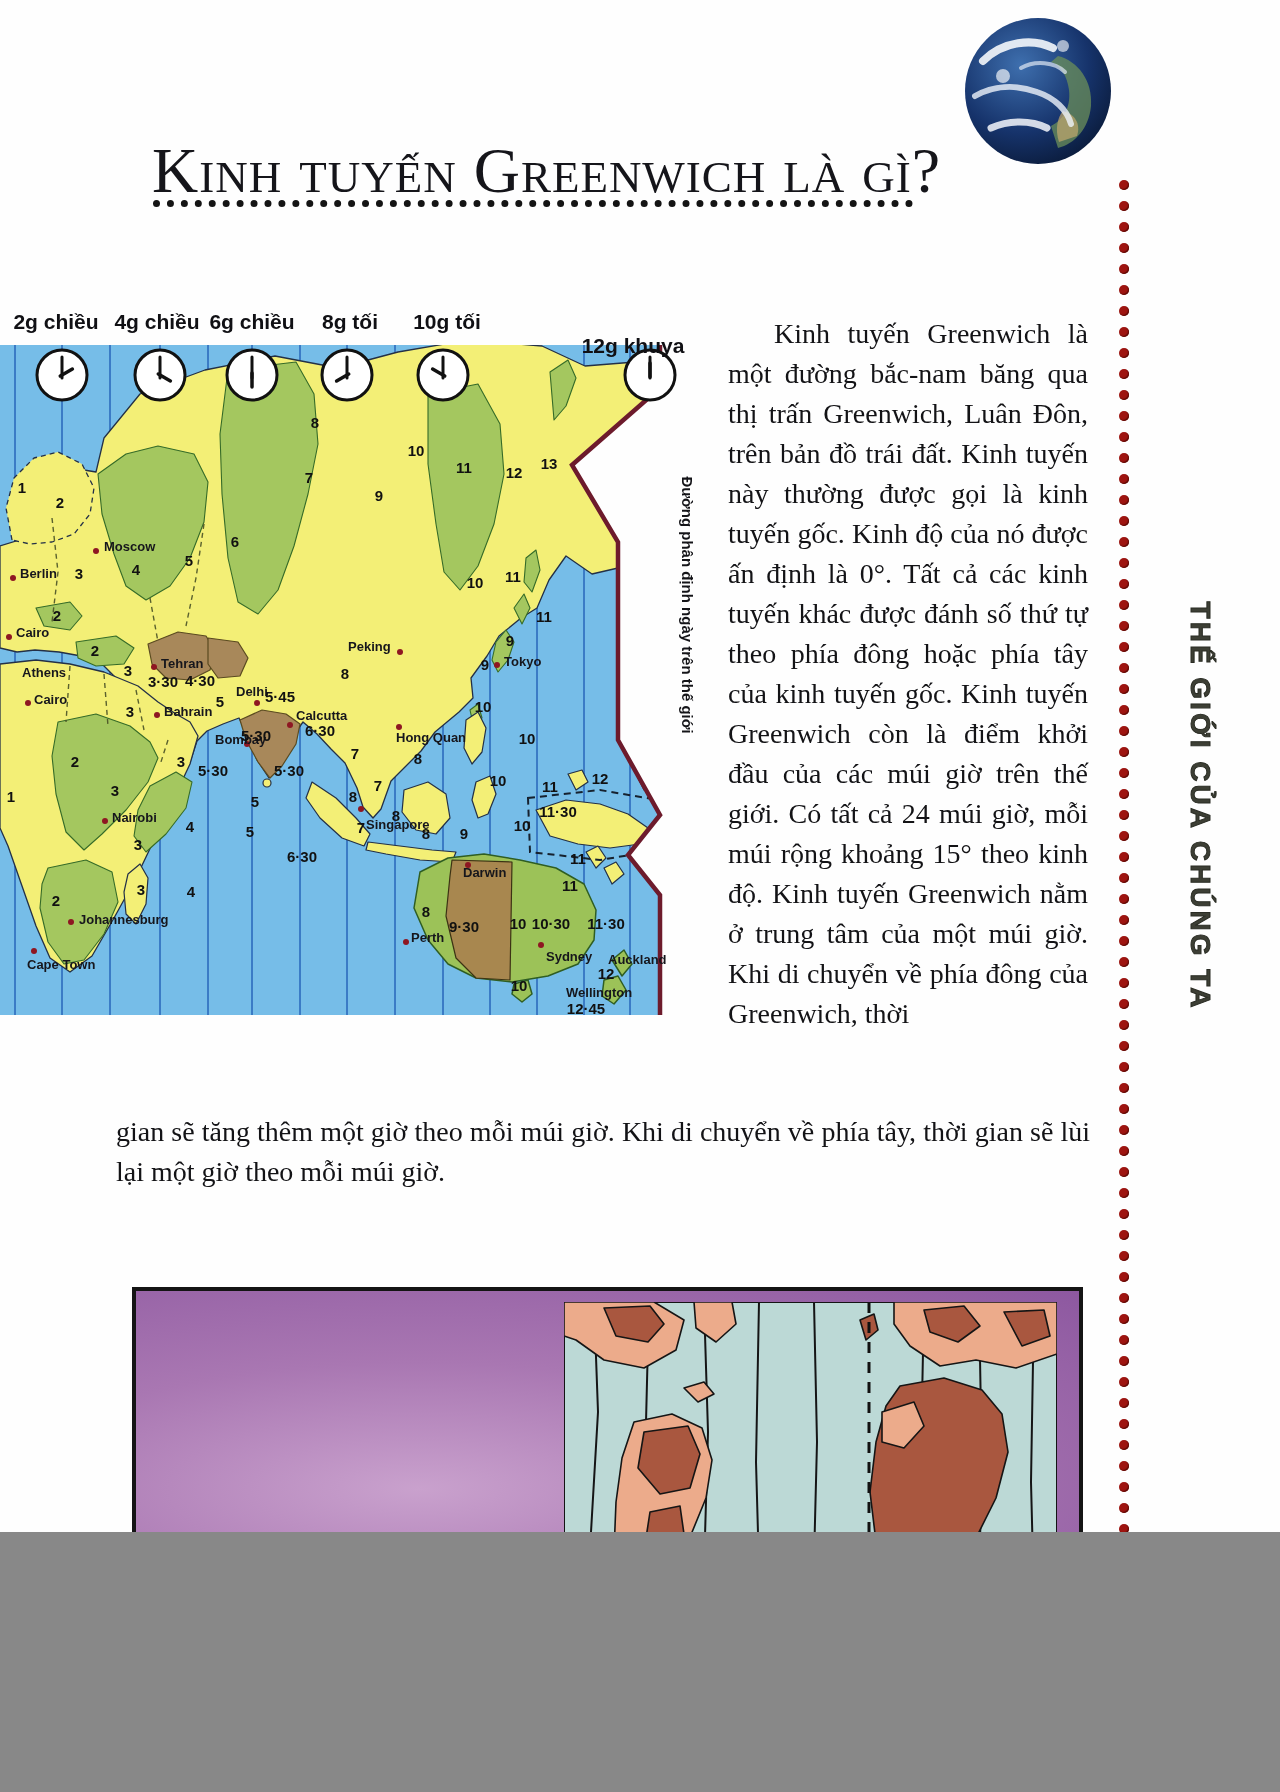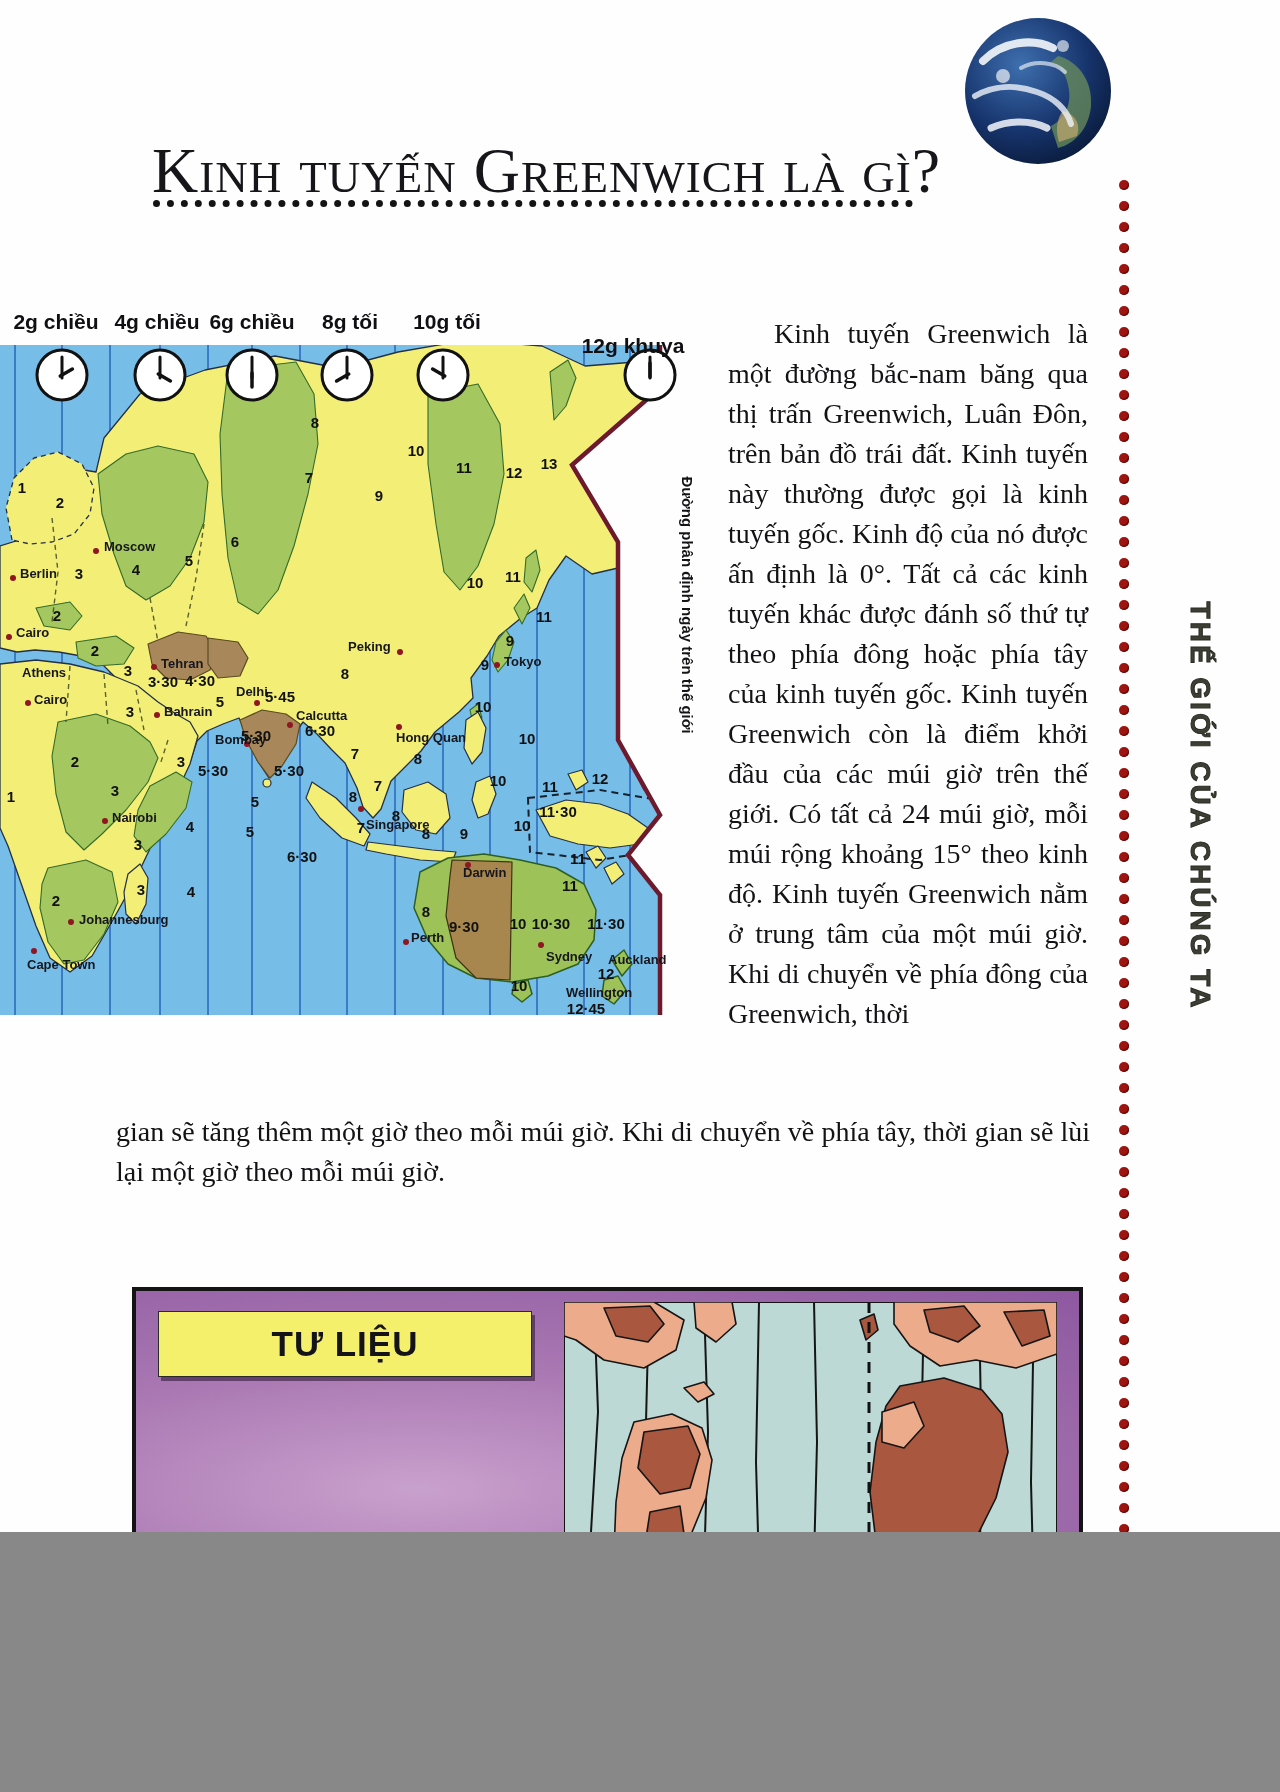--- a/index.html
+++ b/index.html
@@ -409,23 +409,20 @@
       <span class="strip-dot" style="top: 1524px; background: rgb(158, 20, 16);"></span>
       <span class="strip-dot" style="top: 1545px; background: rgb(158, 20, 16);"></span>
       <span class="strip-dot" style="top: 1566px; background: rgb(158, 20, 16);"></span>
       <span class="strip-dot" style="top: 1587px; background: rgb(158, 20, 16);"></span>
       <span class="strip-dot" style="top: 1608px; background: rgb(158, 20, 16);"></span>
       <span class="strip-dot" style="top: 1629px; background: rgb(158, 20, 16);"></span>
     </div>
   <div id="strip-title">THẾ GIỚI CỦA CHÚNG TA</div>
 
   <div id="fact-box">
-    <div id="fact-banner">
-      <span>TƯ LIỆU</span>
-    </div>
     <svg id="inset-map" width="493" height="338" viewBox="0 0 493 338">
       <rect width="493" height="338" fill="#bcd9d6" stroke="#141414" stroke-width="2"></rect>
       <g stroke="#151515" stroke-width="2" fill="none">
         <path d="M30,0 L34,110 L27,230 L32,338"></path>
           <path d="M85,0 L82,120 L88,250 L84,338"></path>
         <path d="M140,0 L144,130 L138,338"></path>
           <path d="M195,0 L192,160 L197,338"></path>
         <path d="M250,0 L253,140 L248,338"></path>
           <path d="M360,0 L357,150 L362,338"></path>
         <path d="M415,0 L418,170 L413,338"></path>

